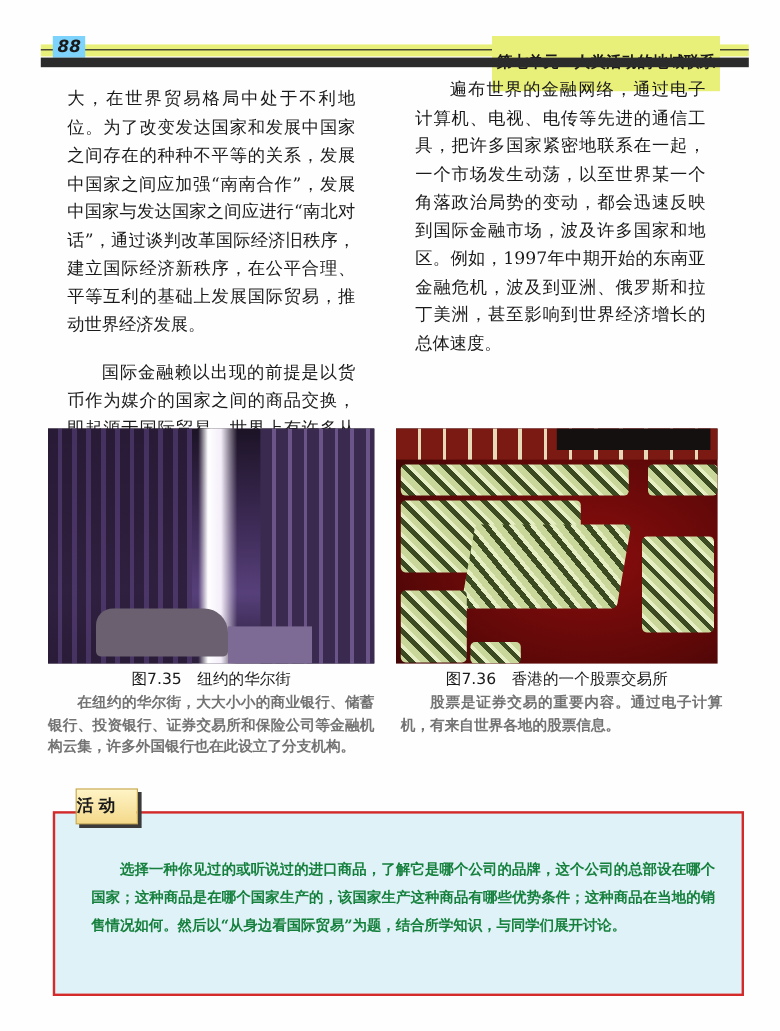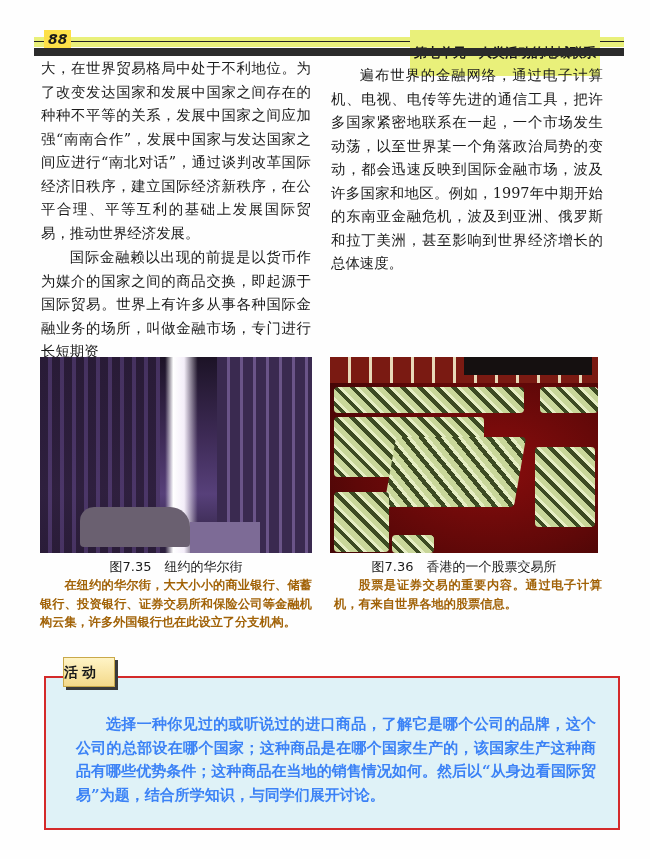--- a/index.html
+++ b/index.html
@@ -4,31 +4,31 @@
 <style>
   html, body { margin: 0; padding: 0; }
   body {
     width: 650px; height: 859px; background: #fefefe; position: relative; overflow: hidden;
     font-family: "DejaVu Serif", "Liberation Serif", serif; color: #1a1a1a;
   }
   .header { position: absolute; left: 34px; top: 30px; width: 590px; height: 24px; }
   .header .hl-bar { position: absolute; left: 0; top: 7px; width: 590px; height: 10px; background: #e9f07a; }
   .header .rule { position: absolute; left: 0; top: 11px; width: 590px; height: 1px; background: #222; }
   .header .page-no {
-    position: absolute; left: 10px; top: 0; background: #fde047; padding: 0 4px;
+    position: absolute; left: 10px; top: 0; background: #7dd3fc; padding: 0 4px;
     font-family: "DejaVu Sans", sans-serif; font-style: italic; font-weight: bold; font-size: 14px; line-height: 18px;
   }
   .header .unit-title {
     position: absolute; right: 24px; top: 0; background: #e9f07a; padding: 14px 4px;
     font-weight: bold; font-size: 13px; line-height: 18px;
   }
   .header .thick { position: absolute; left: 0; top: 18px; width: 590px; height: 8px; background: #2b2b2b; }
 
   .col { position: absolute; font-size: 14.4px; line-height: 23.5px; text-align: justify; }
-  .col p { margin: 1px; }
+  .col p { margin: 16px; }
   .indent { text-indent: 2em; }
   .col-left { left: 40px; top: 56px; width: 272px; }
   .col-right { left: 330px; top: 56px; width: 274px; }
   .section-heading {
     font-family: "DejaVu Sans", sans-serif; font-weight: bold; font-size: 16px;
     margin: 18px 0 4px 0 !important; line-height: 24px;
   }
 
   .photo { position: absolute; overflow: hidden; }
   .photo-wallst {
@@ -51,37 +51,37 @@
   }
   .photo-exchange .wall { position: absolute; left: 0; top: 0; width: 268px; height: 26px;
     background: repeating-linear-gradient(90deg, #7a1a12 0 18px, #e8d9b8 18px 21px); }
   .photo-exchange .board { position: absolute; right: 6px; top: 0; width: 128px; height: 18px; background: #151010; }
   .photo-exchange .desks { position: absolute; border-radius: 4px;
     background: repeating-linear-gradient(45deg, #c9d79a 0 5px, #3c4a22 5px 9px, #e6eec4 9px 12px); }
 
   .caption { position: absolute; font-family: "DejaVu Sans", sans-serif; font-size: 13px; line-height: 17px; text-align: center; }
   .caption-1 { left: 40px; top: 558px; width: 272px; }
   .caption-2 { left: 330px; top: 558px; width: 268px; }
-  .note { position: absolute; font-size: 12.2px; line-height: 18.5px; text-align: justify; font-weight: bold; color: #a16207; }
+  .note { position: absolute; font-size: 12.2px; line-height: 18.5px; text-align: justify; font-weight: bold; color: #737373; }
   .note-1 { left: 40px; top: 576px; width: 272px; }
   .note-2 { left: 334px; top: 576px; width: 268px; }
 
   .activity-box {
     position: absolute; left: 44px; top: 676px; width: 576px; height: 154px;
     background: #dff2f7; border: 2px solid #d42a2a; box-sizing: border-box;
   }
   .activity-tag {
     position: absolute; left: 63px; top: 657px; width: 50px; height: 28px;
     background: linear-gradient(180deg, #fff4c6, #f4d98a); border: 1px solid #c9a94a;
     box-shadow: 3px 3px 0 #3a3a3a; font-family: "DejaVu Sans", sans-serif; font-weight: bold;
     font-size: 14px; line-height: 28px; letter-spacing: 4px;
   }
   .activity-text {
-    position: absolute; left: 76px; top: 713px; width: 520px; font-size: 15px; line-height: 23.5px;
-    text-align: justify; font-weight: bold; color: #3b82f6;
+    position: absolute; left: 76px; top: 713px; width: 520px; font-size: 12px; line-height: 23.5px;
+    text-align: justify; font-weight: bold; color: #15803d;
   }
 </style>
 </head>
 <body>
 
 <div class="header">
   <div class="hl-bar"></div>
   <div class="rule"></div>
   <span class="page-no">88</span>
   <span class="unit-title">第七单元　人类活动的地域联系</span>

